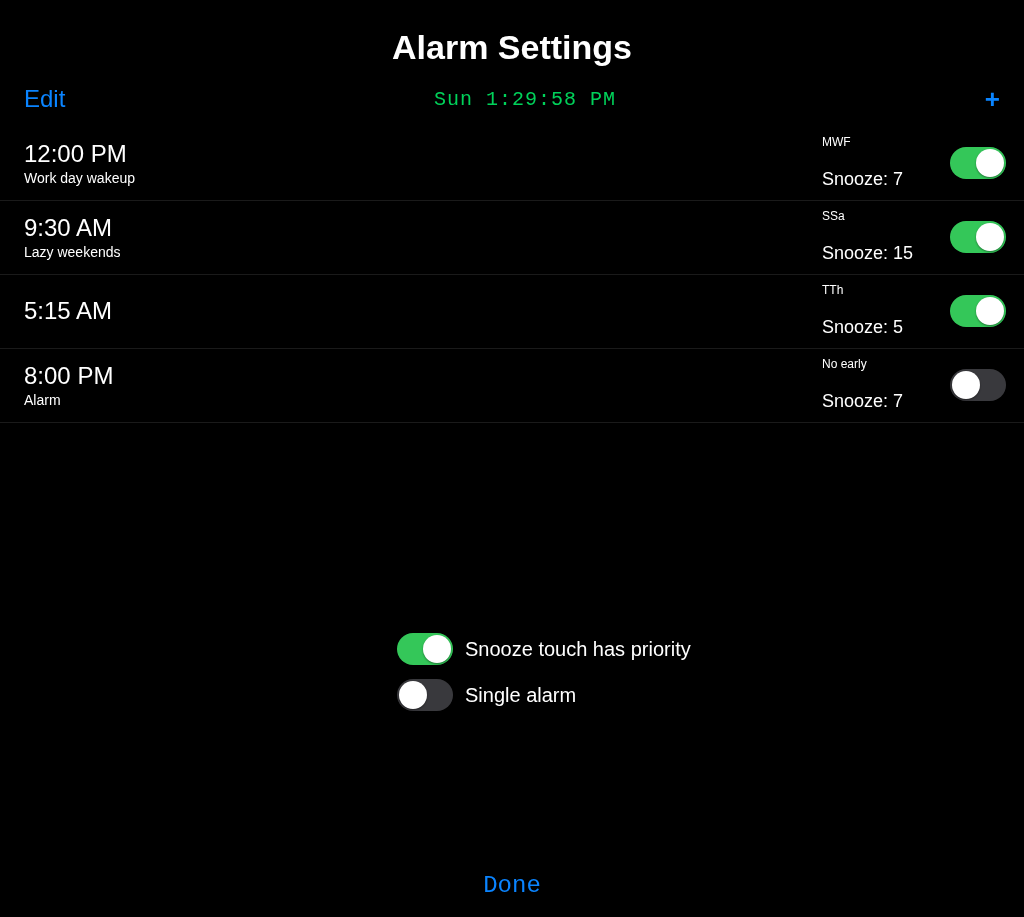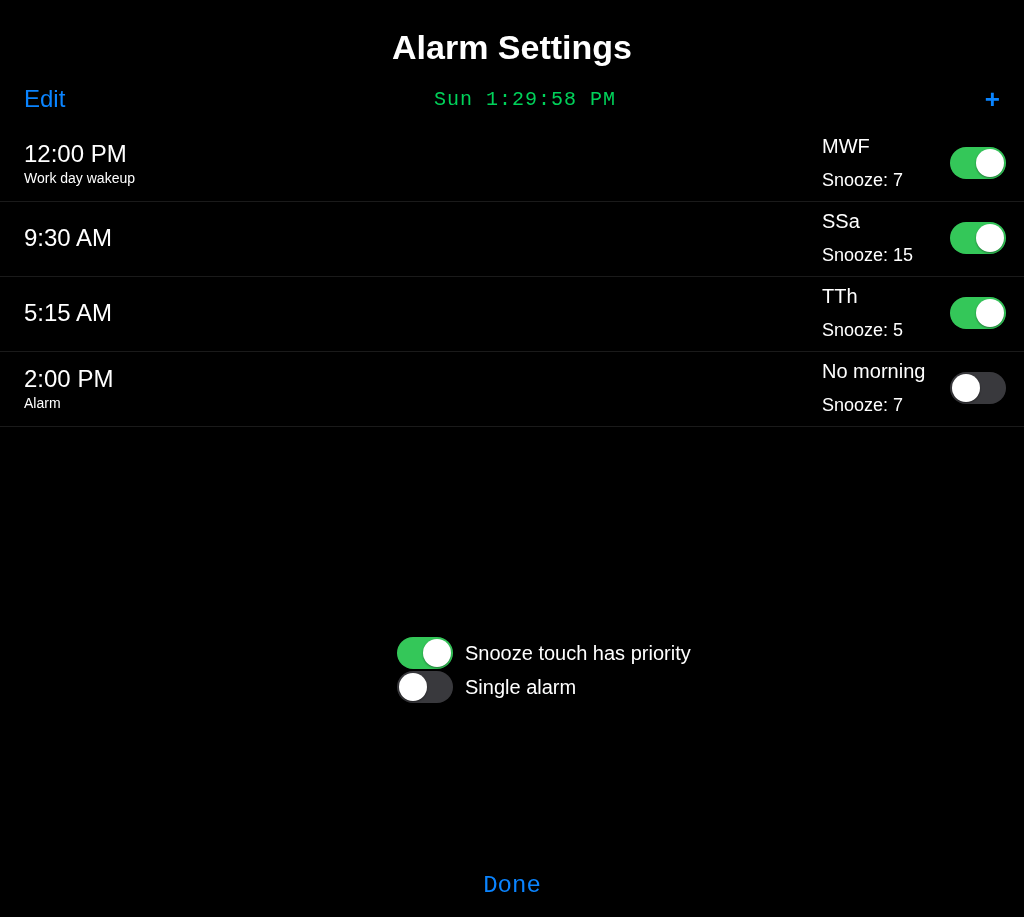--- a/index.html
+++ b/index.html
@@ -82,27 +82,27 @@
     font-size: 24px;
     font-weight: 400;
     color: var(--fg);
   }
   .label {
     font-size: 14px;
     color: var(--fg);
     margin-top: 2px;
   }
   .repeat {
-    font-size: 20px;
+    font-size: 12px;
     color: var(--fg);
   }
   .snooze {
     font-size: 18px;
     color: var(--fg);
-    margin-top: 12px;
+    margin-top: 20px;
   }
 
   
   .toggle {
     width: 56px;
     height: 32px;
     border-radius: 16px;
     position: relative;
     cursor: pointer;
     flex-shrink: 0;
@@ -119,21 +119,21 @@
   .toggle.on  { background: var(--toggle-on); }
   .toggle.on  .knob { right: 2px; }
   .toggle.off { background: var(--toggle-off); }
   .toggle.off .knob { left: 2px; }
 
   .options {
     margin-top: 210px;
     display: flex;
     flex-direction: column;
     align-items: center;
-    gap: 2px;
+    gap: 14px;
     padding-left: 90px;
   }
   .option-row {
     display: flex;
     align-items: center;
     gap: 12px;
     width: 320px;
   }
   .option-label {
     font-size: 20px;
@@ -181,20 +181,21 @@
         <div class="repeat">MWF</div>
         <div class="snooze">Snooze: 7</div>
       </div>
       <div class="toggle on">
         <div class="knob"></div>
       </div>
     </div>
     <div class="alarm-row">
       <div class="col-left">
         <div class="time">9:30 AM</div>
+        <div class="label">Lazy weekends</div>
       </div>
       <div class="col-right">
         <div class="repeat">SSa</div>
         <div class="snooze">Snooze: 15</div>
       </div>
       <div class="toggle on">
         <div class="knob"></div>
       </div>
     </div>
     <div class="alarm-row">
@@ -204,25 +205,25 @@
       <div class="col-right">
         <div class="repeat">TTh</div>
         <div class="snooze">Snooze: 5</div>
       </div>
       <div class="toggle on">
         <div class="knob"></div>
       </div>
     </div>
     <div class="alarm-row">
       <div class="col-left">
-        <div class="time">2:00 PM</div>
+        <div class="time">8:00 PM</div>
         <div class="label">Alarm</div>
       </div>
       <div class="col-right">
-        <div class="repeat">No morning</div>
+        <div class="repeat">No early</div>
         <div class="snooze">Snooze: 7</div>
       </div>
       <div class="toggle off">
         <div class="knob"></div>
       </div>
     </div>
   </div>
 
 <div class="options">
   <div class="option-row">

